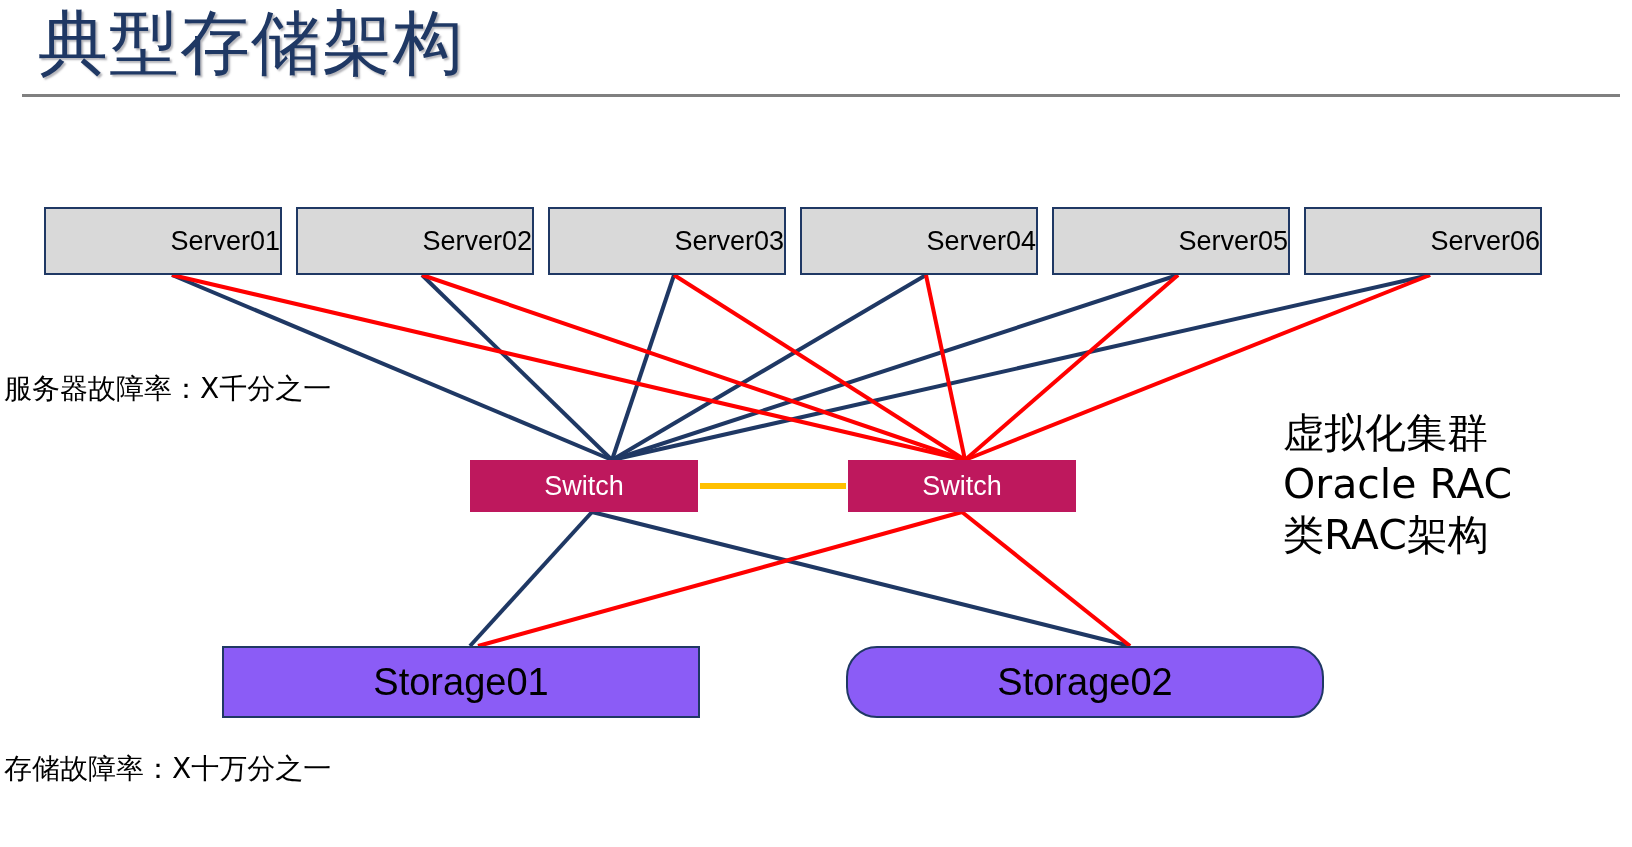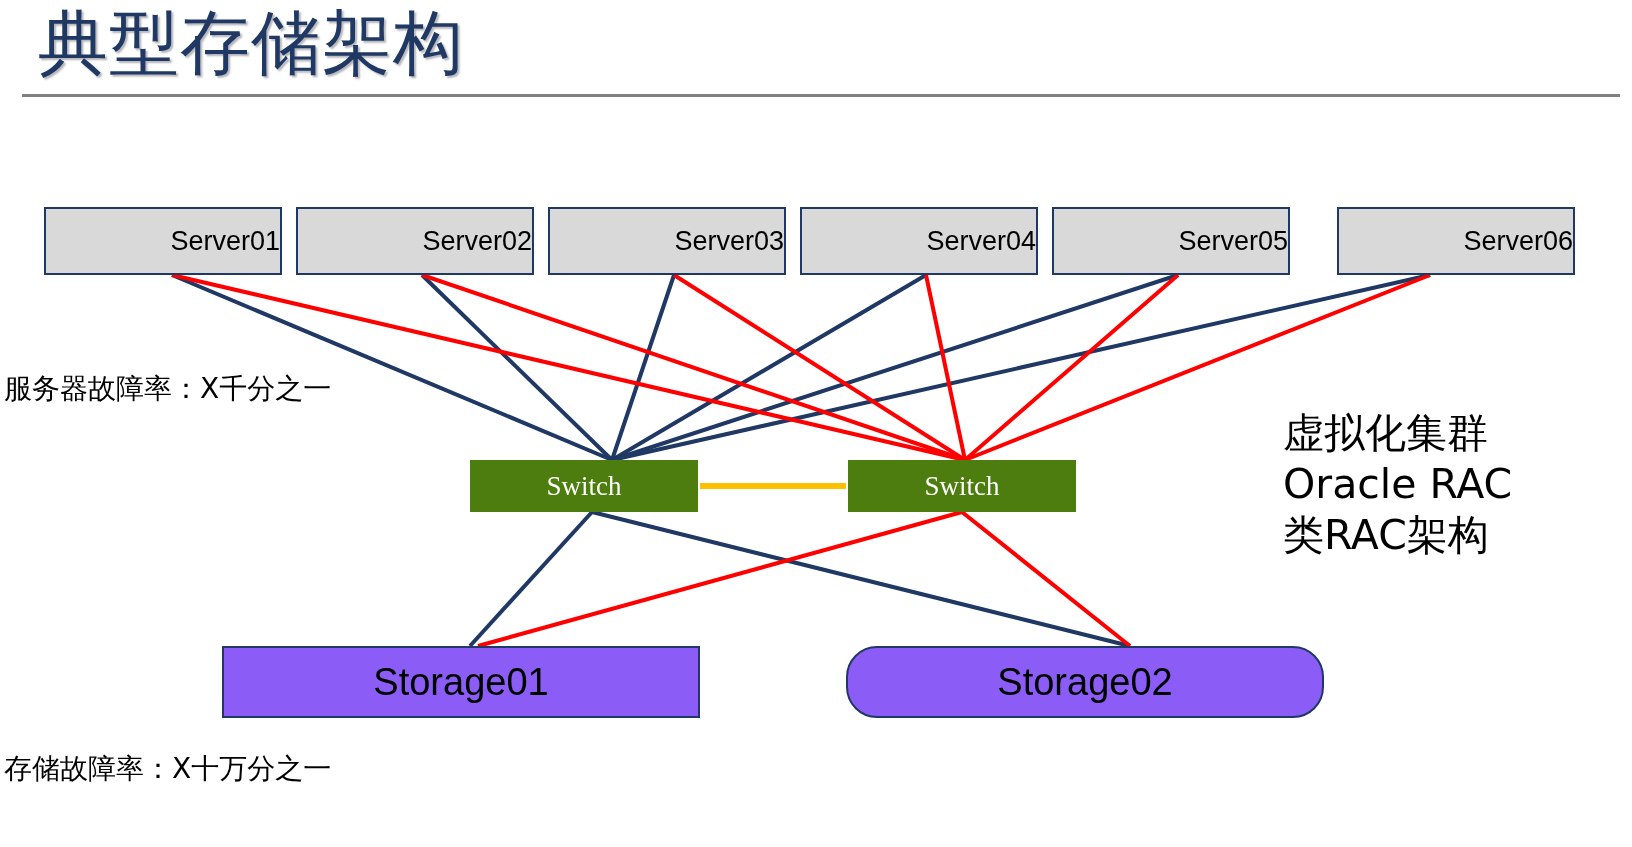--- a/index.html
+++ b/index.html
@@ -68,26 +68,25 @@
     justify-content: flex-end;
   }
   .storage {
     background: #8b5cf6;
     border: 2px solid #1f3864;
     color: #000000;
     font-size: 38px;
     height: 72px;
   }
   .switch {
-    background: #4d7c0f;
+    background: #be185d;
     color: #ffffff;
     font-size: 27px;
     height: 52px;
     border: none;
-    font-family: Liberation Serif, serif;
   }
   
   .note {
     position: absolute;
     color: #000000;
     font-family: "DejaVu Sans", "Liberation Sans", sans-serif;
     white-space: nowrap;
   }
   #note-server {
     left: 4px;
@@ -155,21 +154,21 @@
   </div>
   <div class="node server" id="srv2" style="left: 548px; top: 207px; width: 238px; height: 68px;">
     <span>Server03</span>
   </div>
   <div class="node server" id="srv3" style="left: 800px; top: 207px; width: 238px; height: 68px;">
     <span>Server04</span>
   </div>
   <div class="node server" id="srv4" style="left: 1052px; top: 207px; width: 238px; height: 68px;">
     <span>Server05</span>
   </div>
-  <div class="node server" id="srv5" style="left: 1304px; top: 207px; width: 238px; height: 68px; margin-left: 33px;">
+  <div class="node server" id="srv5" style="left: 1304px; top: 207px; width: 238px; height: 68px;">
     <span>Server06</span>
   </div>
 
   <div class="node switch" id="sw0" style="left: 470px; top: 460px; width: 228px; height: 52px;">
     <span>Switch</span>
   </div>
   <div class="node switch" id="sw1" style="left: 848px; top: 460px; width: 228px; height: 52px;">
     <span>Switch</span>
   </div>
 

